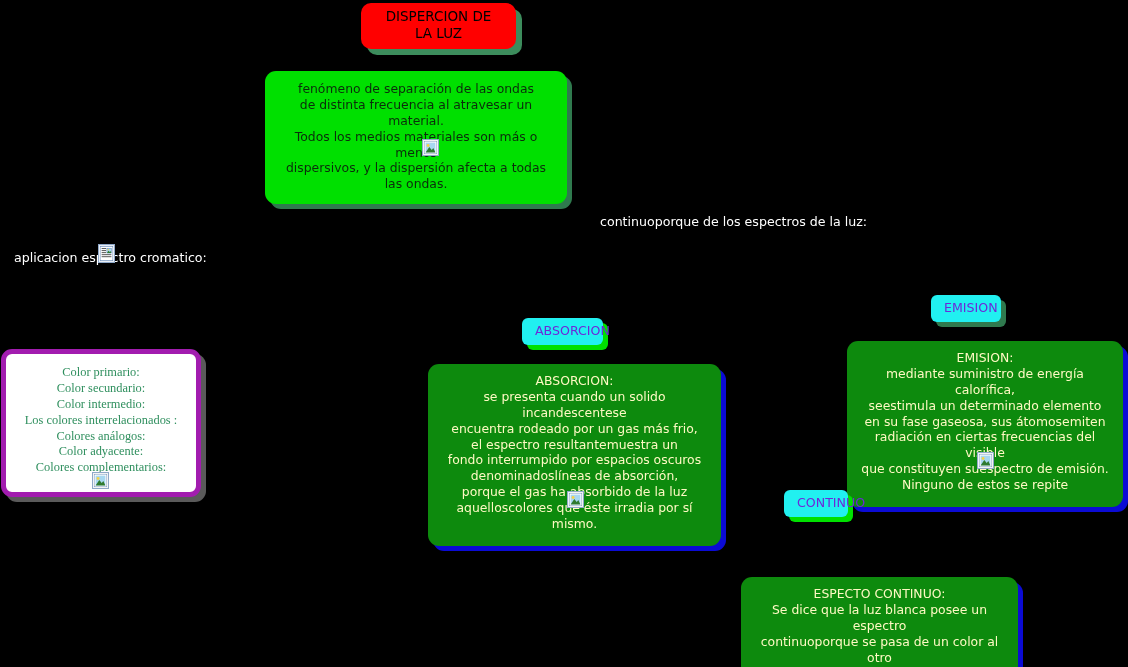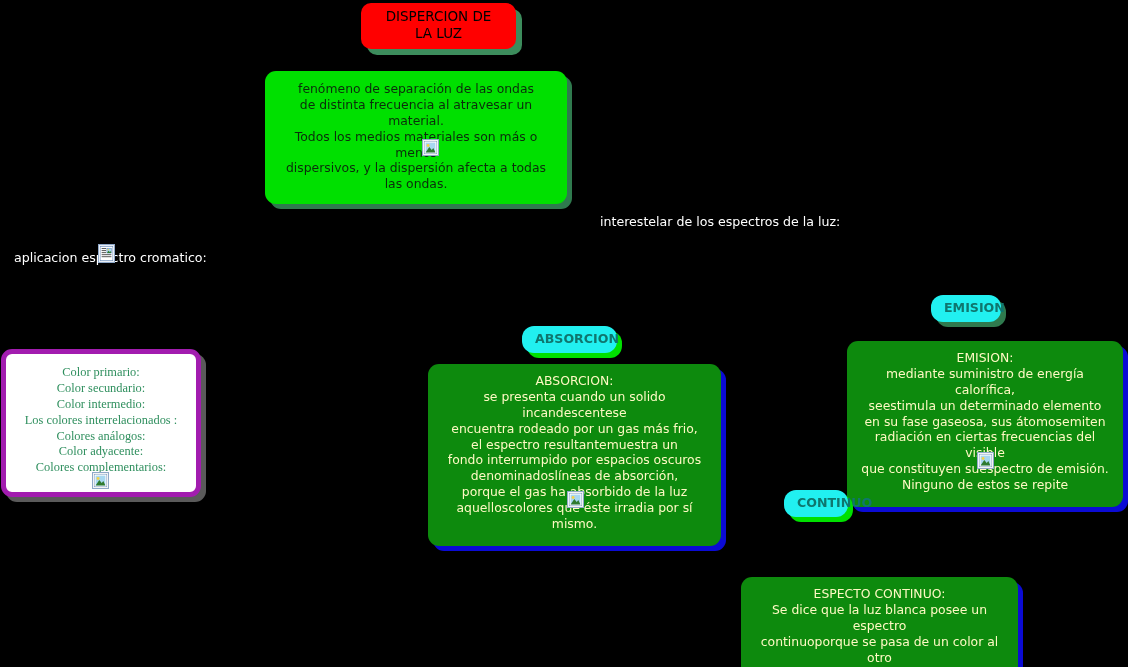--- a/index.html
+++ b/index.html
@@ -67,26 +67,25 @@
     color: #fef9c3;
     font-size: 12.4px;
     padding: 9px 12px 14px 12px;
     border-radius: 11px;
     box-shadow: 5px 5px 0 0 #0b0bd4;
   }
 
   
   .pill-cyan {
     background: #21f0f0;
-    color: #0f766e;
+    color: #6d28d9;
     font-size: 12.6px;
     padding: 5px 13px 6px 13px;
-    border-radius: 12px;
+    border-radius: 6px;
     box-shadow: 5px 5px 0 0 #00e000;
-    font-weight: bold;
   }
   .pill-cyan.shadow-sea {
     box-shadow: 5px 5px 0 0 #2f7a4e;
   }
 
   
   .box-gray {
     background: #ffffff;
     color: #2f8f5e;
     font-size: 12.4px;
@@ -142,21 +141,21 @@
   <div class="icon-badge" style="left:422px; top:139px;">
     <svg viewBox="0 0 16 16" xmlns="http://www.w3.org/2000/svg">
       <rect x="0" y="0" width="16" height="16" fill="#ffffff" stroke="#5a7fb0" stroke-width="1"></rect>
       <rect x="2" y="2" width="12" height="12" fill="#a8d8f0"></rect>
       <circle cx="5" cy="5.5" r="1.8" fill="#f5d24a"></circle>
       <polygon points="2,14 6.5,7.5 9.5,11 11.5,8.5 14,14" fill="#2f7a2f"></polygon>
     </svg>
   </div>
 
 
-  <div class="caption" style="left:600px; top:214px;">interestelar de los espectros de la luz:</div>
+  <div class="caption" style="left:600px; top:214px;">continuoporque de los espectros de la luz:</div>
 
   <div class="caption" style="left:14px; top:250px;">aplicacion espectro cromatico:</div>
   <div class="doc-badge" style="left:98px; top:244px;">
     <svg viewBox="0 0 16 18" xmlns="http://www.w3.org/2000/svg">
       <rect x="0" y="0" width="16" height="18" fill="#ffffff" stroke="#5a7fb0" stroke-width="1"></rect>
       <rect x="2" y="2.5" width="5.5" height="1" fill="#333333"></rect>
       <rect x="2" y="5" width="5.5" height="1" fill="#333333"></rect>
       <rect x="2" y="7.5" width="5.5" height="1" fill="#333333"></rect>
       <rect x="2" y="10" width="12" height="1" fill="#333333"></rect>
       <rect x="2" y="12.5" width="12" height="1" fill="#333333"></rect>
@@ -175,21 +174,21 @@
 Colores complementarios:</div>
   <div class="icon-badge" style="left:92px; top:472px;">
     <svg viewBox="0 0 16 16" xmlns="http://www.w3.org/2000/svg">
       <rect x="0" y="0" width="16" height="16" fill="#ffffff" stroke="#5a7fb0" stroke-width="1"></rect>
       <rect x="2" y="2" width="12" height="12" fill="#a8d8f0"></rect>
       <circle cx="5" cy="5.5" r="1.8" fill="#f5d24a"></circle>
       <polygon points="2,14 6.5,7.5 9.5,11 11.5,8.5 14,14" fill="#2f7a2f"></polygon>
     </svg>
   </div>
 
-  <div class="node pill-cyan" style="left:522px; top:326px; width:95px;">ABSORCION</div>
+  <div class="node pill-cyan" style="left:522px; top:318px; width:81px;">ABSORCION</div>
 
   <div class="node box-green" style="left:428px; top:364px; width:293px;">ABSORCION:
 se presenta cuando un solido incandescentese
 encuentra rodeado por un gas más frio,
 el espectro resultantemuestra un
 fondo interrumpido por espacios oscuros
 denominadoslíneas de absorción,
 porque el gas ha absorbido de la luz
 aquelloscolores que éste irradia por sí mismo.</div>
   <div class="icon-badge" style="left:567px; top:491px;">

